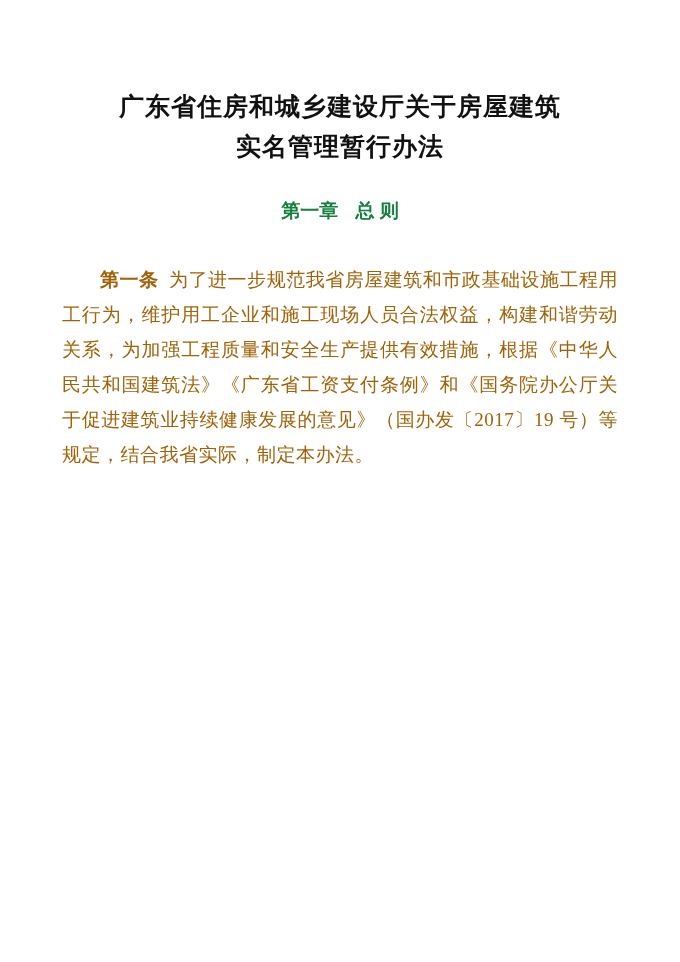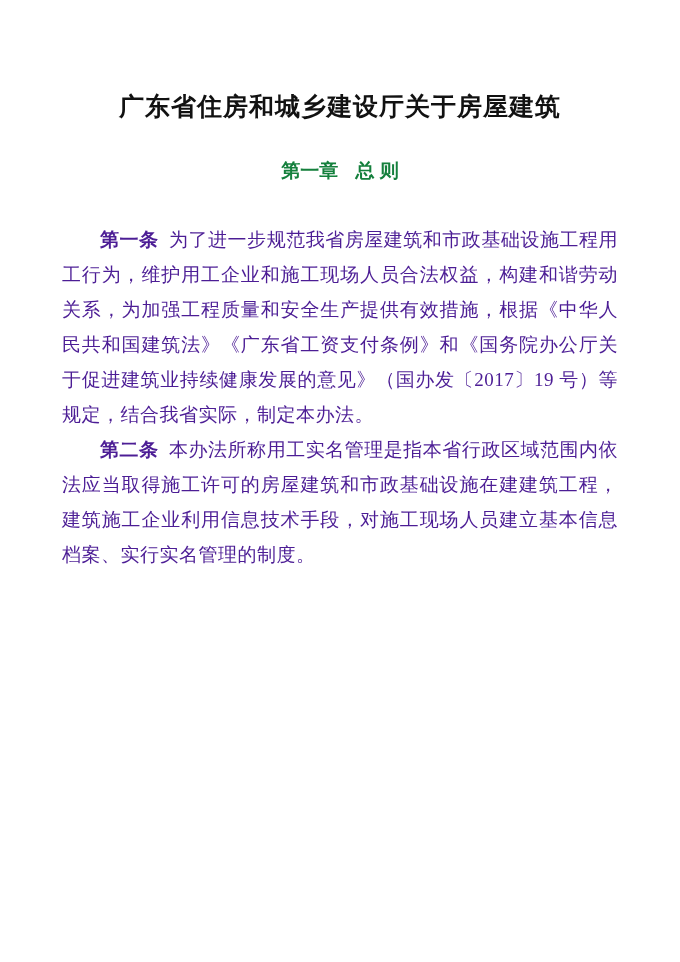--- a/index.html
+++ b/index.html
@@ -35,46 +35,46 @@
   .chapter-num { margin-right: 0.9em; }
   .chapter-title { white-space: pre; }
   .doc-body {
     width: 556px;
     margin: 36px auto 0 auto;
     font-family: "Liberation Serif", serif;
     font-size: 19px;
     line-height: 35px;
     letter-spacing: 0.5px;
     text-align: justify;
-    color: #4c1d95;
+    color: #a16207;
   }
   .para {
     margin: 0;
     text-indent: 2em;
   }
   .article-label {
     font-family: "Liberation Sans", sans-serif;
     font-weight: 700;
   }
   .article-label:not(:empty) { margin-right: 0.55em; }
 </style>
 </head>
 <body>
 
 <div class="page">
 
   <header class="doc-title">
     <div class="title-line">广东省住房和城乡建设厅关于房屋建筑</div>
+    <div class="title-line">实名管理暂行办法</div>
   </header>
 
   <h2 class="chapter"><span class="chapter-num">第一章</span><span class="chapter-title">总 则</span></h2>
 
   <main class="doc-body">
 
     <p class="para"><b class="article-label">第一条</b><span>为了进一步规范我省房屋建筑和市政基础设施工程用工行为，维护用工企业和施工现场人员合法权益，构建和谐劳动关系，为加强工程质量和安全生产提供有效措施，根据《中华人民共和国建筑法》《广东省工资支付条例》和《国务院办公厅关于促进建筑业持续健康发展的意见》（国办发〔2017〕19 号）等规定，结合我省实际，制定本办法。</span></p>
 
-    <p class="para"><b class="article-label">第二条</b><span>本办法所称用工实名管理是指本省行政区域范围内依法应当取得施工许可的房屋建筑和市政基础设施在建建筑工程，建筑施工企业利用信息技术手段，对施工现场人员建立基本信息档案、实行实名管理的制度。</span></p>
 
 
 
   </main>
 
 </div>
 
 </body></html>

